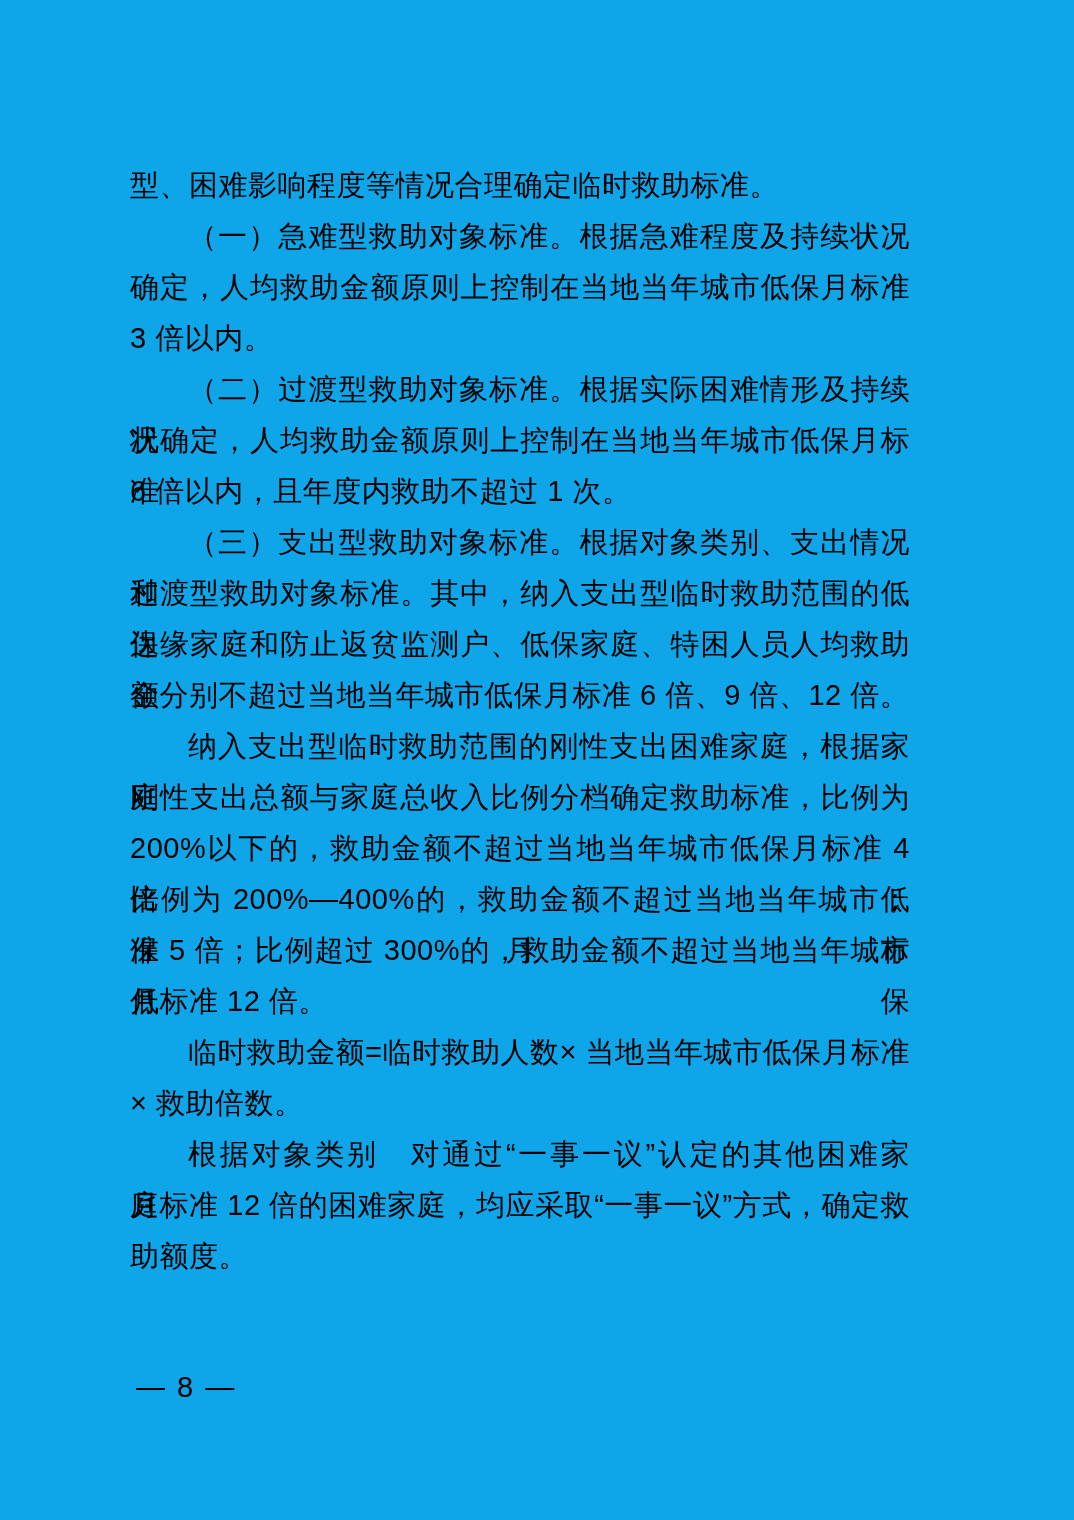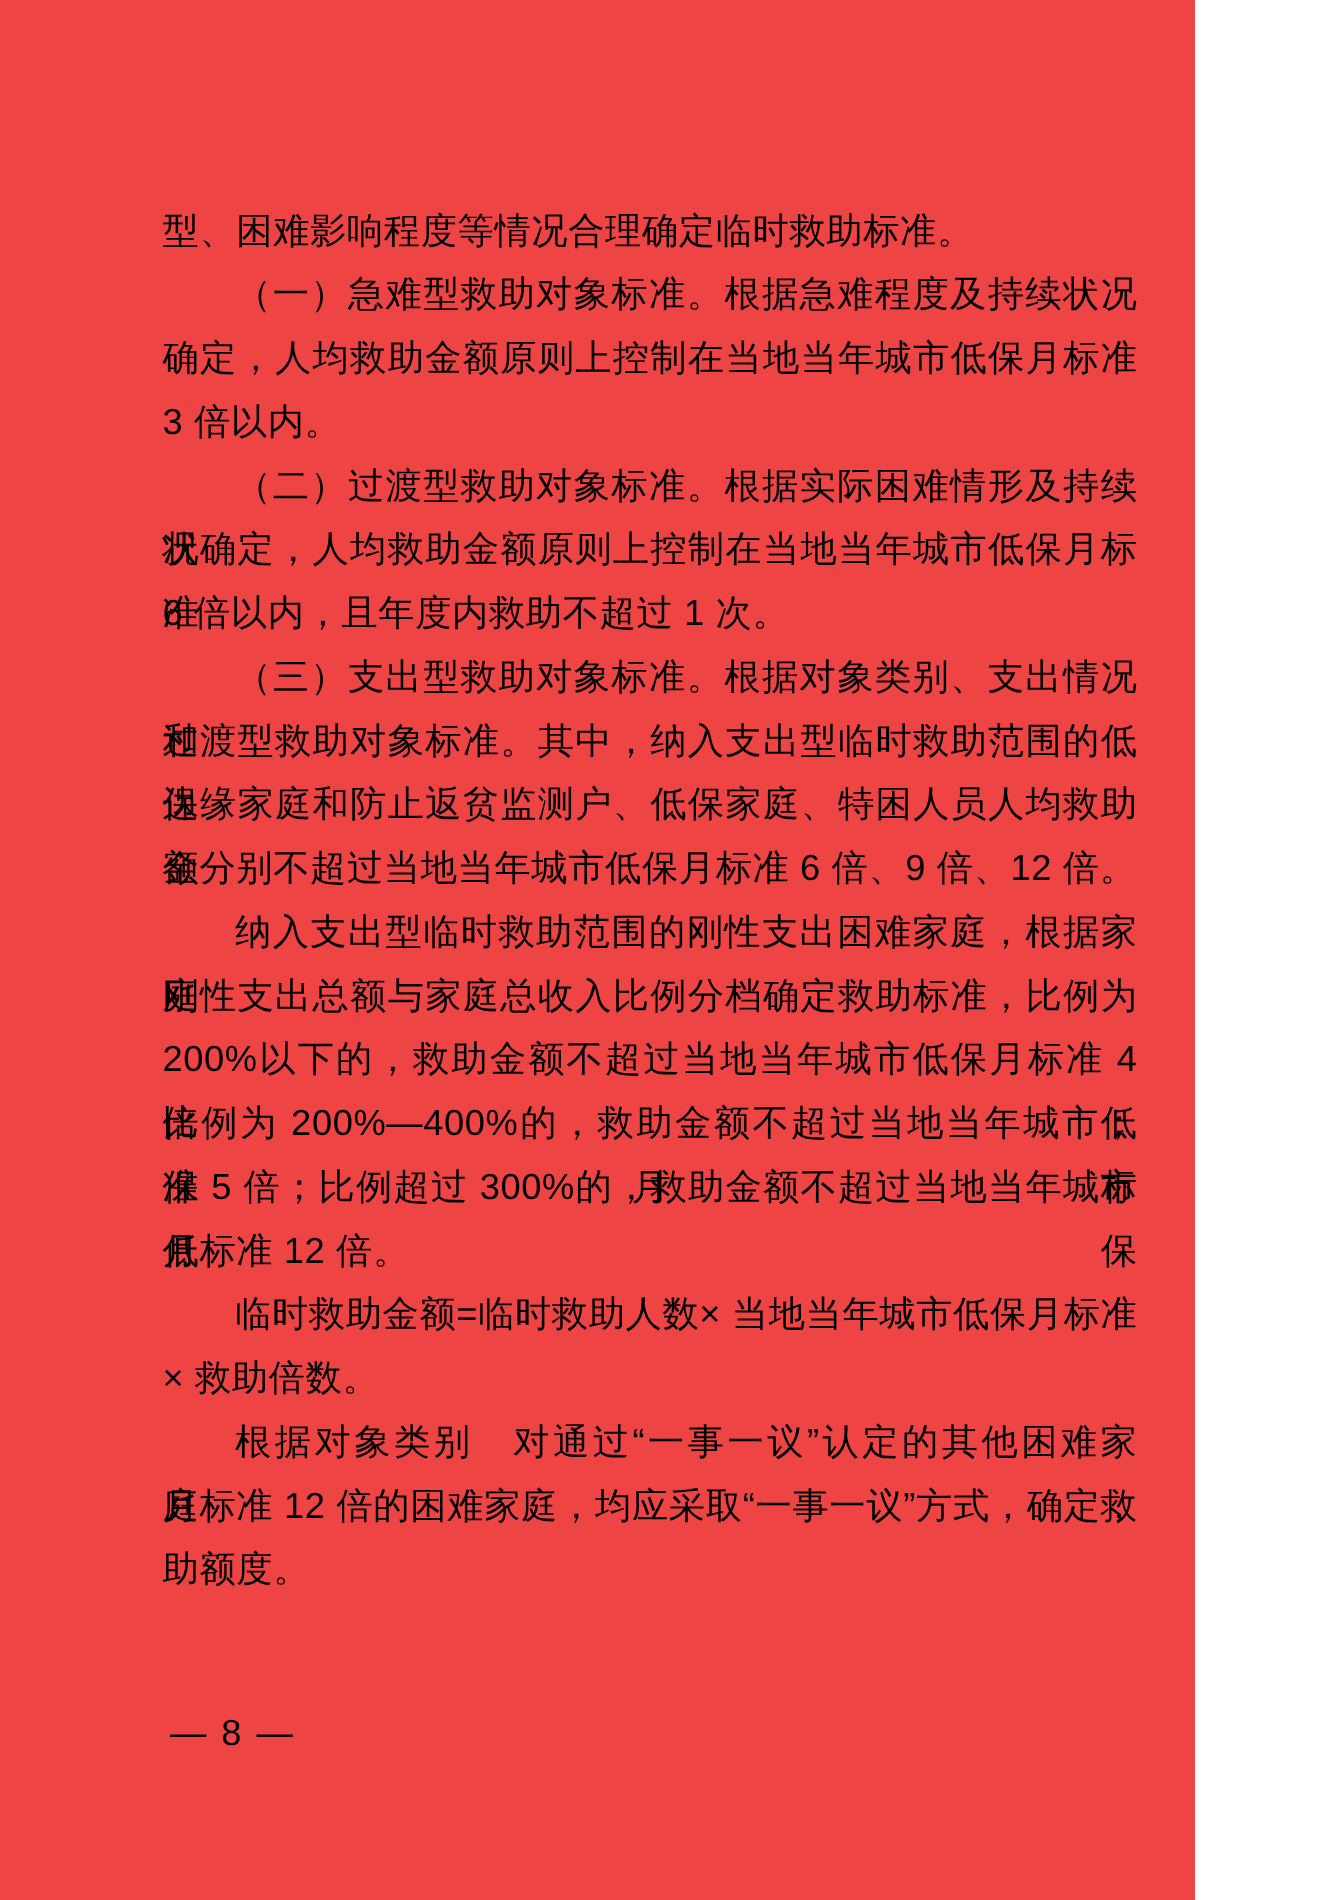--- a/index.html
+++ b/index.html
@@ -2,23 +2,23 @@
 <html><head>
 <meta charset="utf-8">
 <style>
   html, body {
     margin: 0;
     padding: 0;
     background: #ffffff;
   }
   .page {
     position: relative;
-    width: 956px;
+    width: 1074px;
     height: 1520px;
-    background: #ef4444;
+    background: #0ea5e9;
     color: #000000;
     font-family: "Liberation Sans", sans-serif;
     overflow: hidden;
   }
   .content {
     position: absolute;
     left: 130px;
     top: 160px;
     width: 780px;
   }

